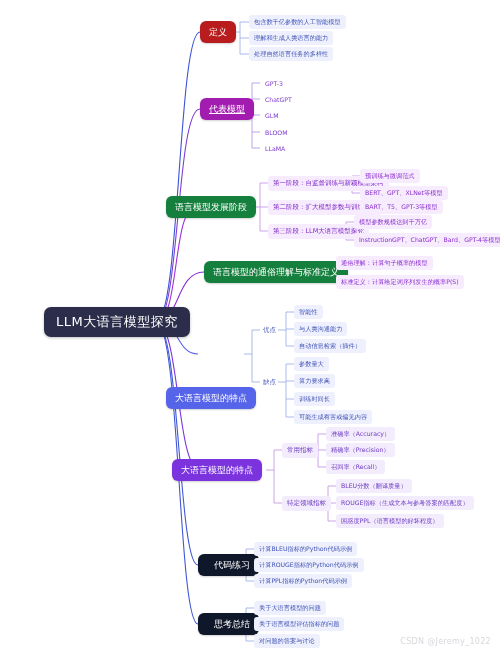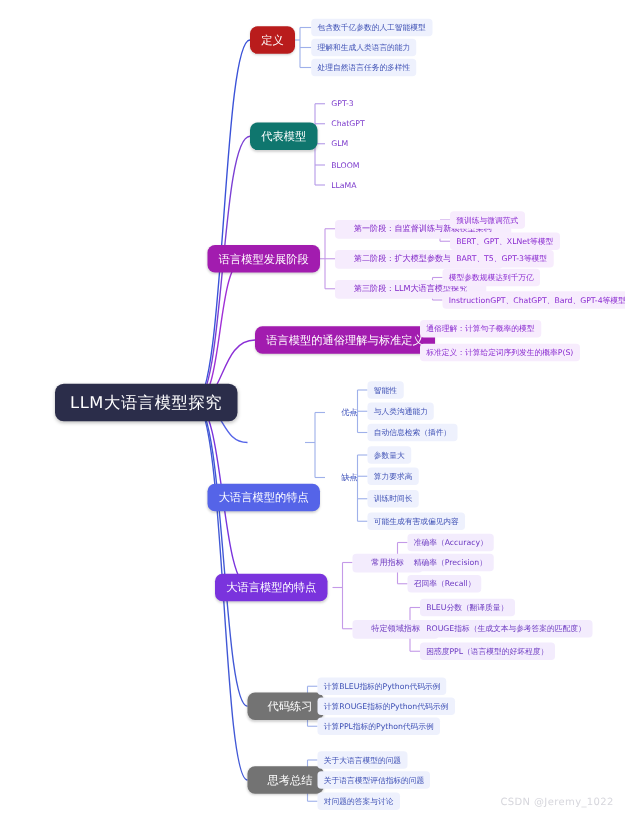--- a/index.html
+++ b/index.html
@@ -20,28 +20,28 @@
     background:#2b2d4a;color:#ffffff;
     border-radius:7px;font-size:13px;letter-spacing:.5px;
     padding:0 12px;height:30px;
     box-shadow:0 1px 3px rgba(0,0,0,.25);
   }
 
   
   .l1{height:22px;border-radius:6px;color:#fff;font-size:9px;padding:0 9px;
       box-shadow:0 1px 2px rgba(0,0,0,.18);}
   .l1.blue{background:#b91c1c;}
-  .l1.violet{background:#0f766e;}
-  .l1.purple{background:#a21caf;}
+  .l1.violet{background:#a21caf;text-decoration:underline;}
+  .l1.purple{background:#15803d;}
   .l1.indigo{background:#5564e8;margin-top:44px;}
   .l1.deeppurple{background:#7a33dd;}
-  .l1.blue2{background:#737373;padding-left:16px;}
-
-  
-  .l2{height:15px;border-radius:3px;font-size:6.5px;padding:0 15px;}
+  .l1.blue2{background:#0f172a;padding-left:16px;}
+
+  
+  .l2{height:15px;border-radius:3px;font-size:6.5px;padding:0 5px;}
   .l2.violet{background:#f3ecfd;color:#6f3cc0;}
   .l2.purple{background:#f6ecfd;color:#8128c8;}
   .l2.plain-b{background:transparent;color:#4456bb;}
 
   
   .l3{height:14px;border-radius:3px;font-size:6.2px;padding:0 5px;}
   .l3.blue{background:#eef1fd;color:#3f51b5;}
   .l3.violet{background:#f3ecfd;color:#6e3bc2;}
   .l3.purple{background:#f7ecfd;color:#8a2bd0;}
   .l3.bare-v{background:transparent;color:#7d3ccc;}

